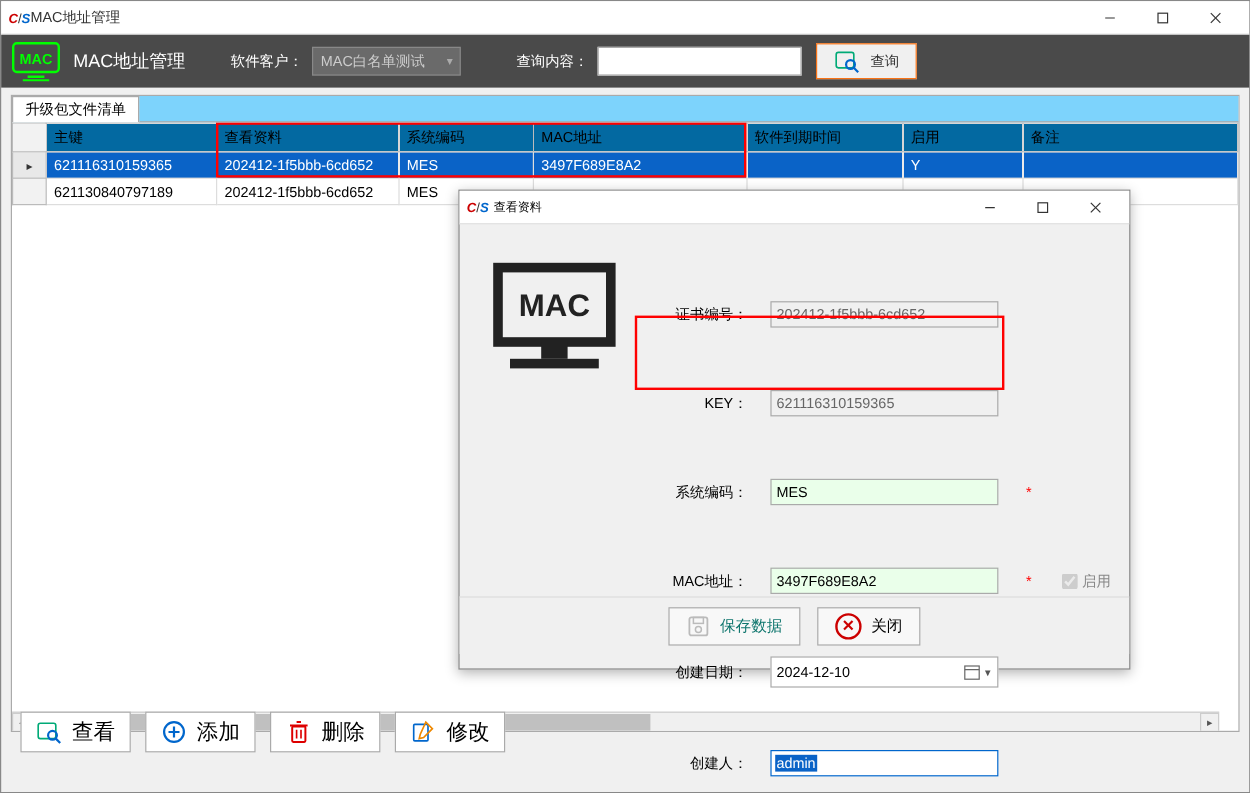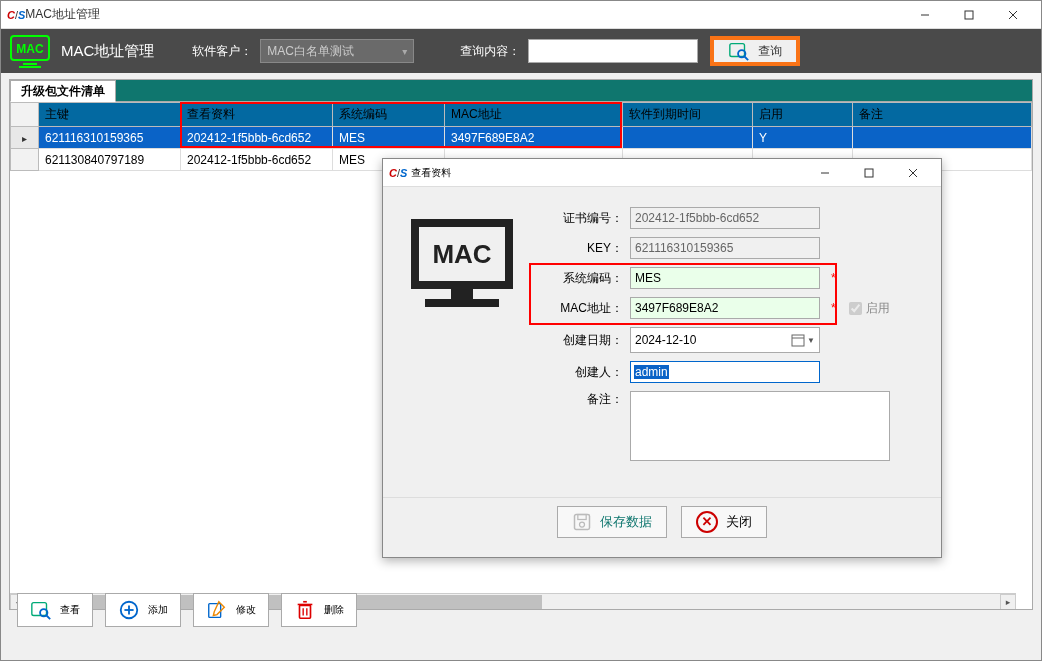--- a/index.html
+++ b/index.html
@@ -9,60 +9,60 @@
     .main-window { width: 1042px; height: 661px; border: 1px solid #888; background: #f0f0f0; position: relative; }
     .titlebar { height: 28px; background: #fff; display: flex; align-items: center; padding: 0 6px; border-bottom: 1px solid #ddd; }
     .titlebar .title { flex: 1; font-size: 12px; color: #333; }
     .win-controls { display: flex; }
     .win-btn { width: 44px; height: 26px; display: flex; align-items: center; justify-content: center; color: #333; cursor: pointer; }
 
     .toolbar { height: 44px; background: #4a4a4a; display: flex; align-items: center; padding: 0 8px; color: #fff; gap: 8px;}
     .toolbar .mac-badge { display:flex; align-items:center; gap:6px; }
     .toolbar-title { font-size: 15px; color: #fff; margin-left: 2px; margin-right: 30px; }
     .toolbar label { color: #fff; font-size: 12px; }
-    .combo { background: #6a6a6a; color: #ccc; border: 1px solid #888; height: 24px; width: 154px; display:flex; align-items:center; padding: 0 6px; justify-content: space-between; }
+    .combo { background: #6a6a6a; color: #ccc; border: 1px solid #888; height: 24px; width: 124px; display:flex; align-items:center; padding: 0 6px; justify-content: space-between; }
     .combo .chev { color:#aaa; font-size:10px;}
     .toolbar input[type=text] { height: 24px; width: 170px; border: 1px solid #aaa; background: #fff; padding: 0 4px; }
-    .query-btn { display:flex; align-items:center; gap:8px; background: #f0f0f0; border:4px solid #f97316; height:30px; padding: 0 14px; color:#333; cursor:pointer; margin-left: 4px;}
+    .query-btn { display:flex; align-items:center; gap:8px; background: #f0f0f0; border:1px solid #f97316; height:30px; padding: 0 14px; color:#333; cursor:pointer; margin-left: 4px;}
     .query-btn svg { width:22px; height:22px; }
 
     .content { position: absolute; top: 78px; left: 8px; right: 8px; bottom: 50px; background: #fff; border: 1px solid #aaa; display:flex; flex-direction:column;}
-    .tab-strip { height: 22px; display:flex; border-bottom: 1px solid #aaa; background:#0f766e;font-weight:bold;}
+    .tab-strip { height: 22px; display:flex; border-bottom: 1px solid #aaa; background:#7dd3fc;}
     .tab { background: #fff; border: 1px solid #aaa; border-bottom: 1px solid #fff; padding: 2px 10px; margin-bottom: -1px; font-size:12px; }
 
     .grid-area { flex:1; position:relative; overflow:hidden; }
     .grid { width: 100%; border-collapse: collapse; table-layout: fixed; }
     .grid th { background: #0369a1; border: 1px solid #bbb; font-weight: normal; text-align: left; padding: 3px 6px; height: 22px; position:relative;}
     .grid td { border: 1px solid #ddd; padding: 2px 6px; height: 22px; white-space: nowrap; overflow: hidden; }
     .grid .rowhead { width: 28px; background: #f2f2f2; border: 1px solid #bbb; text-align:center;}
     .grid tr.selected td { background: #0a63c7; color: #fff; }
     .grid tr.selected .rowhead { background: #e8e8e8; color: #333; }
     .grid tr.selected .rowhead::before { content:"▸"; font-size:10px; color:#333;}
     
     .highlight-box-headers { position: absolute; border: 2px solid red; pointer-events: none; }
     .hb1 { top: 0px; left: 170px; width: 442px; height: 46px; }
 
     .hscroll { position:absolute; bottom:0; left:0; right:16px; height:16px; background:#f0f0f0; border-top:1px solid #ccc; display:flex; align-items:center;}
     .hscroll .thumb { background:#c0c0c0; height:14px; width: 500px; margin-left:16px; }
     .hscroll .arrow { width:16px; height:16px; display:flex;align-items:center;justify-content:center; border:1px solid #ccc; font-size:9px; color:#555;}
 
     .bottom-toolbar { position: absolute; bottom: 28px; left: 16px; right: 16px; height: 44px; display:flex; align-items:center; gap: 12px;}
-    .action-btn { display:flex; align-items:center; gap:8px; background:#fff; border:1px solid #aaa; height:34px; padding: 2px 12px; cursor:pointer; font-size:10px;}
+    .action-btn { display:flex; align-items:center; gap:8px; background:#fff; border:1px solid #aaa; height:34px; padding: 2px 12px; cursor:pointer; font-size:18px;}
     .action-btn svg { width:22px; height:22px; }
 
     .statusbar { position:absolute; bottom:0; left:0; right:0; height:22px; border-top:1px solid #ccc; background:#f8f8f8; padding: 2px 6px; font-size:12px; color:#333;}
 
     
     .dialog { position: absolute; top: 158px; left: 382px; width: 560px; height: 400px; background: #f0f0f0; border: 1px solid #888; box-shadow: 0 3px 10px rgba(0,0,0,0.3); }
     .dialog .d-titlebar { height: 28px; display:flex; align-items:center; padding: 0 6px; background:#fff; border-bottom:1px solid #ddd;}
     .dialog .d-titlebar .title { flex:1; font-size:10px; margin-left:4px;}
     .dialog .d-body { display:flex; padding: 20px 14px 10px 14px; gap: 10px; height: 310px;}
     .dialog .mac-logo { width: 130px; display:flex; justify-content:center; align-items:flex-start; padding-top: 10px;}
     .dialog .form { flex:1; display:flex; flex-direction:column; gap: 8px;}
-    .form-row { display:flex; align-items:center; gap: 7px; }
+    .form-row { display:flex; align-items:center; gap: 19px; margin-top: 44px; }
     .form-row label { width: 86px; text-align: right; font-size: 12px; }
     .form-row input.txt { height: 22px; border: 1px solid #aaa; padding: 0 4px; font-size:12px; width: 190px; background:#fff; }
     .form-row input.txt.readonly { background: #f0f0f0; color: #666; }
     .form-row input.txt.req { background: #eaffea; }
     .form-row .star { color: red; margin-left: 4px; }
     .form-row .date { display:flex; align-items:center; width:190px; border:1px solid #aaa; height:22px; background:#fff; padding: 12px 4px; justify-content:space-between; font-size:12px;}
     .form-row textarea { height: 70px; width: 260px; border: 1px solid #aaa; resize:none; background:#fff; }
     .form-row .chk { display:flex; align-items:center; gap:4px; color:#888; margin-left:6px;}
     .form-row .chk input { accent-color:#888; }
 
@@ -207,34 +207,34 @@
     <div class="action-btn">
       <svg viewBox="0 0 24 24">
           <circle cx="12" cy="12" r="9" fill="none" stroke="#06c" stroke-width="2"></circle>
           <line x1="12" y1="7" x2="12" y2="17" stroke="#06c" stroke-width="2"></line>
           <line x1="7" y1="12" x2="17" y2="12" stroke="#06c" stroke-width="2"></line>
         </svg>
       <span>添加</span>
     </div>
     <div class="action-btn">
       <svg viewBox="0 0 24 24">
-          <rect x="3" y="5" width="13" height="15" rx="1" fill="none" stroke="#06c" stroke-width="1.5"></rect>
-          <path d="M14 3 L20 9 L12 17 L8 18 L9 14 Z" fill="none" stroke="#e80" stroke-width="1.5"></path>
-        </svg>
-      <span>修改</span>
-    </div>
-    <div class="action-btn">
-      <svg viewBox="0 0 24 24">
           <rect x="6" y="7" width="12" height="14" rx="1" fill="none" stroke="#d00" stroke-width="1.8"></rect>
           <line x1="4" y1="6" x2="20" y2="6" stroke="#d00" stroke-width="1.8"></line>
           <line x1="10" y1="3" x2="14" y2="3" stroke="#d00" stroke-width="1.8"></line>
           <line x1="10" y1="10" x2="10" y2="18" stroke="#d00" stroke-width="1.5"></line>
           <line x1="14" y1="10" x2="14" y2="18" stroke="#d00" stroke-width="1.5"></line>
         </svg>
       <span>删除</span>
+    </div>
+    <div class="action-btn">
+      <svg viewBox="0 0 24 24">
+          <rect x="3" y="5" width="13" height="15" rx="1" fill="none" stroke="#06c" stroke-width="1.5"></rect>
+          <path d="M14 3 L20 9 L12 17 L8 18 L9 14 Z" fill="none" stroke="#e80" stroke-width="1.5"></path>
+        </svg>
+      <span>修改</span>
     </div>
   </div>
 
 </div>
 
 <div class="dialog">
   <div class="d-titlebar">
     <span class="icon-cis"><span class="c">C</span><span class="slash">/</span><span class="s">S</span></span>
     <span class="title">查看资料</span>
     <div class="win-controls">

